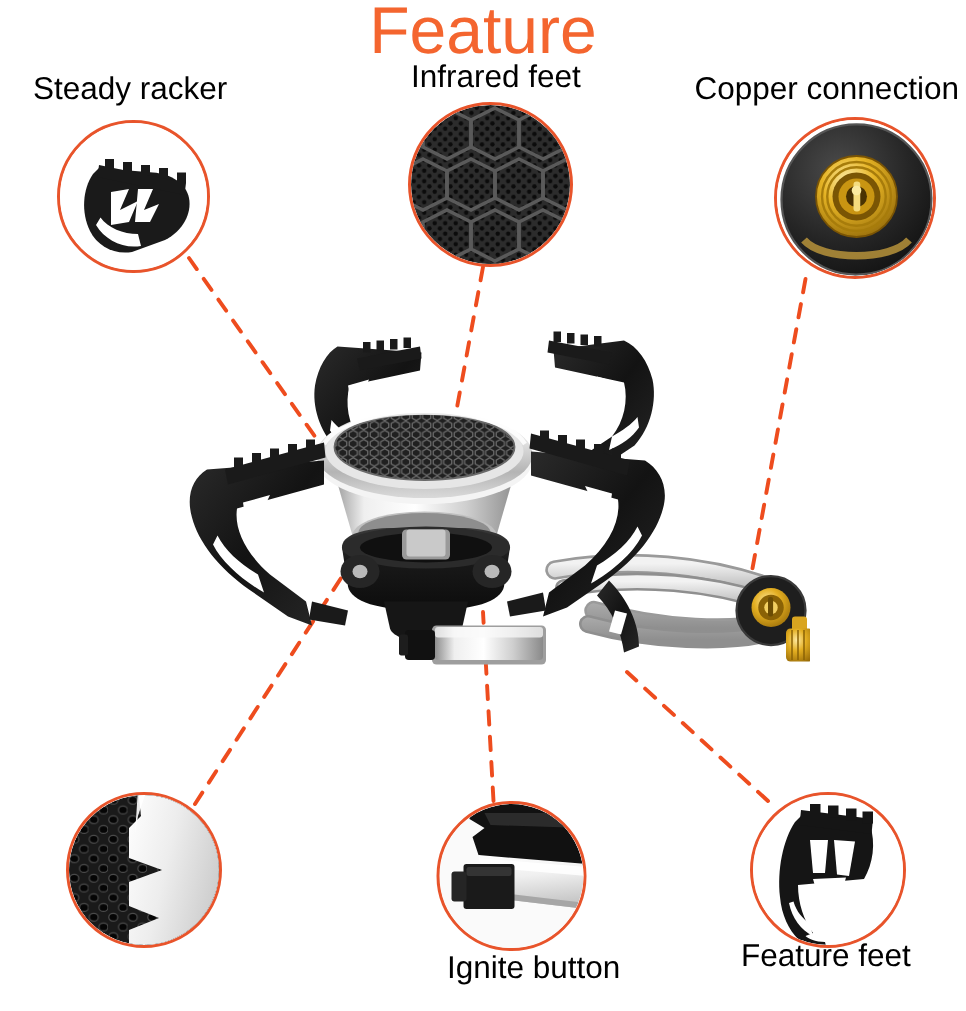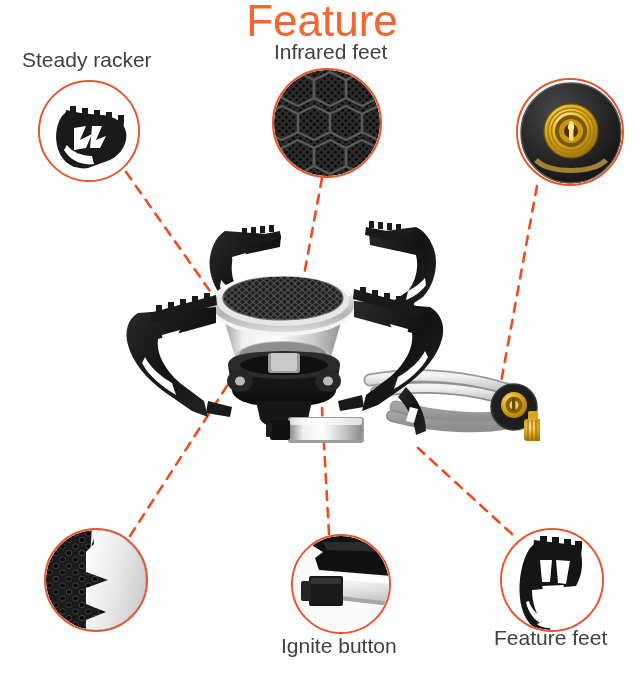--- a/index.html
+++ b/index.html
@@ -28,21 +28,21 @@
     font-size: 44px;
     line-height: 50px;
     font-weight: 400;
     color: #F4652F;
     letter-spacing: 0px;
     white-space: nowrap;
   }
   
   .callout-label {
     position: absolute;
-    color: #404040;
+    color: #000000;
     font-size: 21px;
     line-height: 24px;
     font-weight: 400;
     white-space: nowrap;
   }
   
   .callout-circle {
     position: absolute;
     border-radius: 50%;
     border: 2px solid #E8542B;
@@ -342,20 +342,21 @@
           <path d="M72 36 L88 44 L88 62 L72 70 L56 62 L56 44 Z"></path>
           <path d="M104 36 L120 44 L120 62 L104 70 L88 62 L88 44 Z"></path>
           <path d="M24 70 L40 78 L40 96 L24 104 L8 96 L8 78 Z"></path>
           <path d="M56 70 L72 78 L72 96 L56 104 L40 96 L40 78 Z"></path>
           <path d="M88 70 L104 78 L104 96 L88 104 L72 96 L72 78 Z"></path>
         </g>
       </svg>
     </div>
   </div>
 
+  <div class="callout-label" style="left:463px; top:48px;">Copper connection</div>
   <div class="callout-circle" style="left:516px; top:78px; width:108px; height:108px;">
     <div class="circle-inner">
       <svg width="106" height="106" viewBox="0 0 106 106">
         <defs>
           <radialGradient id="gDisc" cx="0.38" cy="0.3" r="0.85">
             <stop offset="0" stop-color="#4A4A4A"></stop>
             <stop offset="0.55" stop-color="#262626"></stop>
             <stop offset="1" stop-color="#0D0D0D"></stop>
           </radialGradient>
           <radialGradient id="gBrass2" cx="0.4" cy="0.32" r="0.8">
@@ -402,21 +403,21 @@
         </defs>
         <rect width="102" height="102" fill="#ffffff"></rect>
         <rect width="102" height="102" fill="url(#pPerf)"></rect>
         <path d="M46 -4 L102 -4 L102 106 L40 106
                  L40 90 L60 82 L40 74 L40 58 L62 50 L40 42 L40 22 L48 14 Z" fill="url(#gSilver)"></path>
         <path d="M46 -4 L52 -4 L46 14 L44 26 Z" fill="#FFFFFF" opacity="0.9"></path>
       </svg>
     </div>
   </div>
 
-  <div class="callout-label" style="left:281px; top:634px;">Ignite button</div>
+  <div class="callout-label" style="left:298px; top:634px;">Ignite button</div>
   <div class="callout-circle" style="left:291px; top:534px; width:100px; height:100px;">
     <div class="circle-inner">
       <svg width="98" height="98" viewBox="0 0 98 98">
         <defs>
           <linearGradient id="gSilver2" x1="0" y1="0" x2="0.2" y2="1">
             <stop offset="0" stop-color="#FFFFFF"></stop>
             <stop offset="0.45" stop-color="#F0F0F0"></stop>
             <stop offset="1" stop-color="#C6C6C6"></stop>
           </linearGradient>
         </defs>

